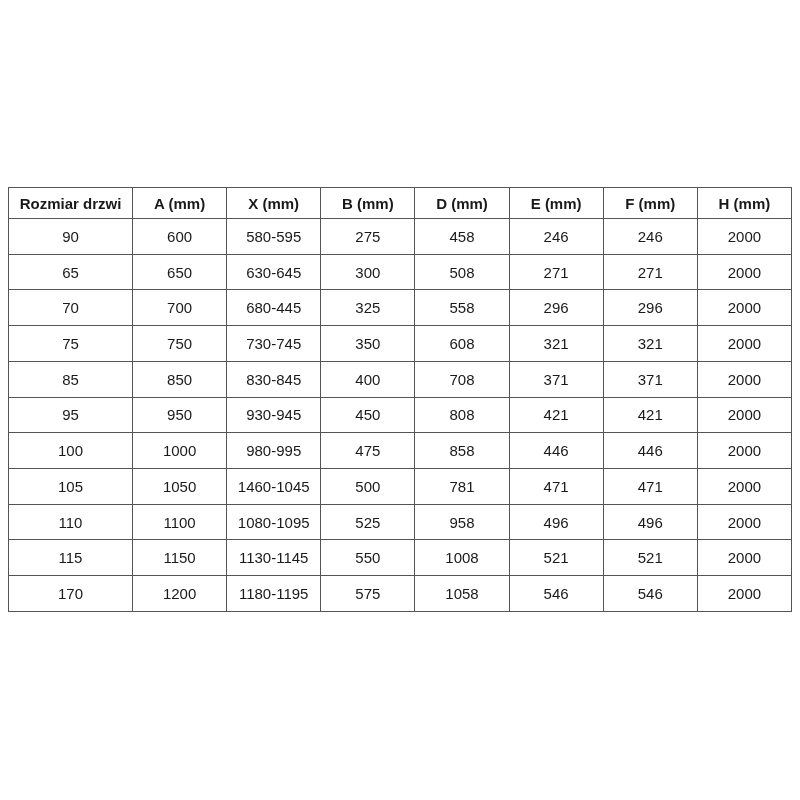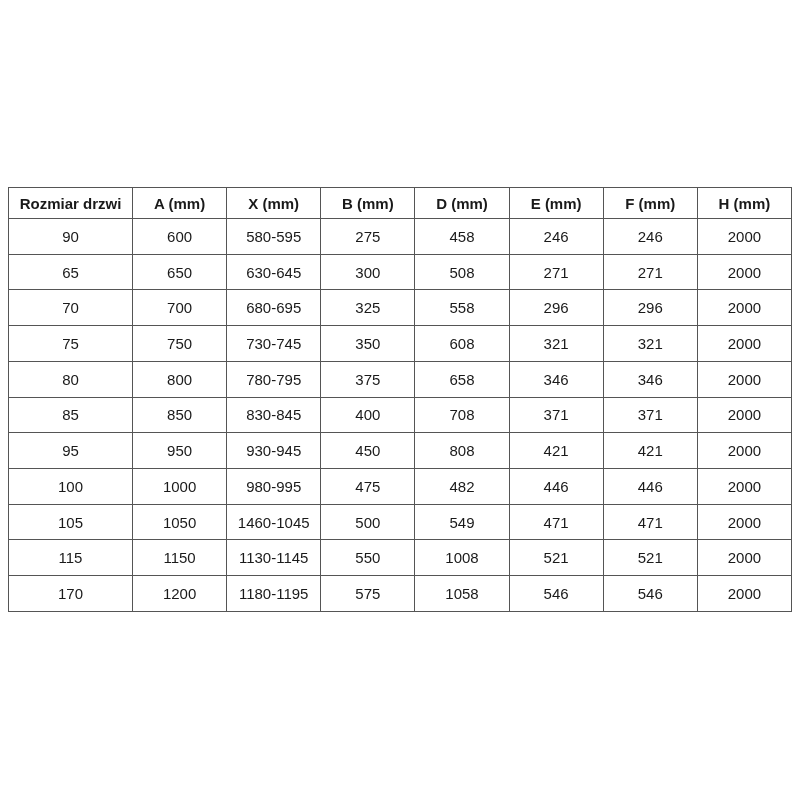--- a/index.html
+++ b/index.html
@@ -85,45 +85,35 @@
           <td>630-645</td>
           <td>300</td>
           <td>508</td>
           <td>271</td>
           <td>271</td>
           <td>2000</td>
         </tr>
         <tr>
           <td>70</td>
           <td>700</td>
-          <td>680-695</td>
+          <td>680-445</td>
           <td>325</td>
           <td>558</td>
           <td>296</td>
           <td>296</td>
           <td>2000</td>
         </tr>
         <tr>
           <td>75</td>
           <td>750</td>
           <td>730-745</td>
           <td>350</td>
           <td>608</td>
           <td>321</td>
           <td>321</td>
-          <td>2000</td>
-        </tr>
-        <tr>
-          <td>80</td>
-          <td>800</td>
-          <td>780-795</td>
-          <td>375</td>
-          <td>658</td>
-          <td>346</td>
-          <td>346</td>
           <td>2000</td>
         </tr>
         <tr>
           <td>85</td>
           <td>850</td>
           <td>830-845</td>
           <td>400</td>
           <td>708</td>
           <td>371</td>
           <td>371</td>
@@ -137,33 +127,43 @@
           <td>808</td>
           <td>421</td>
           <td>421</td>
           <td>2000</td>
         </tr>
         <tr>
           <td>100</td>
           <td>1000</td>
           <td>980-995</td>
           <td>475</td>
-          <td>482</td>
+          <td>858</td>
           <td>446</td>
           <td>446</td>
           <td>2000</td>
         </tr>
         <tr>
           <td>105</td>
           <td>1050</td>
           <td>1460-1045</td>
           <td>500</td>
-          <td>549</td>
+          <td>781</td>
           <td>471</td>
           <td>471</td>
+          <td>2000</td>
+        </tr>
+        <tr>
+          <td>110</td>
+          <td>1100</td>
+          <td>1080-1095</td>
+          <td>525</td>
+          <td>958</td>
+          <td>496</td>
+          <td>496</td>
           <td>2000</td>
         </tr>
         <tr>
           <td>115</td>
           <td>1150</td>
           <td>1130-1145</td>
           <td>550</td>
           <td>1008</td>
           <td>521</td>
           <td>521</td>

